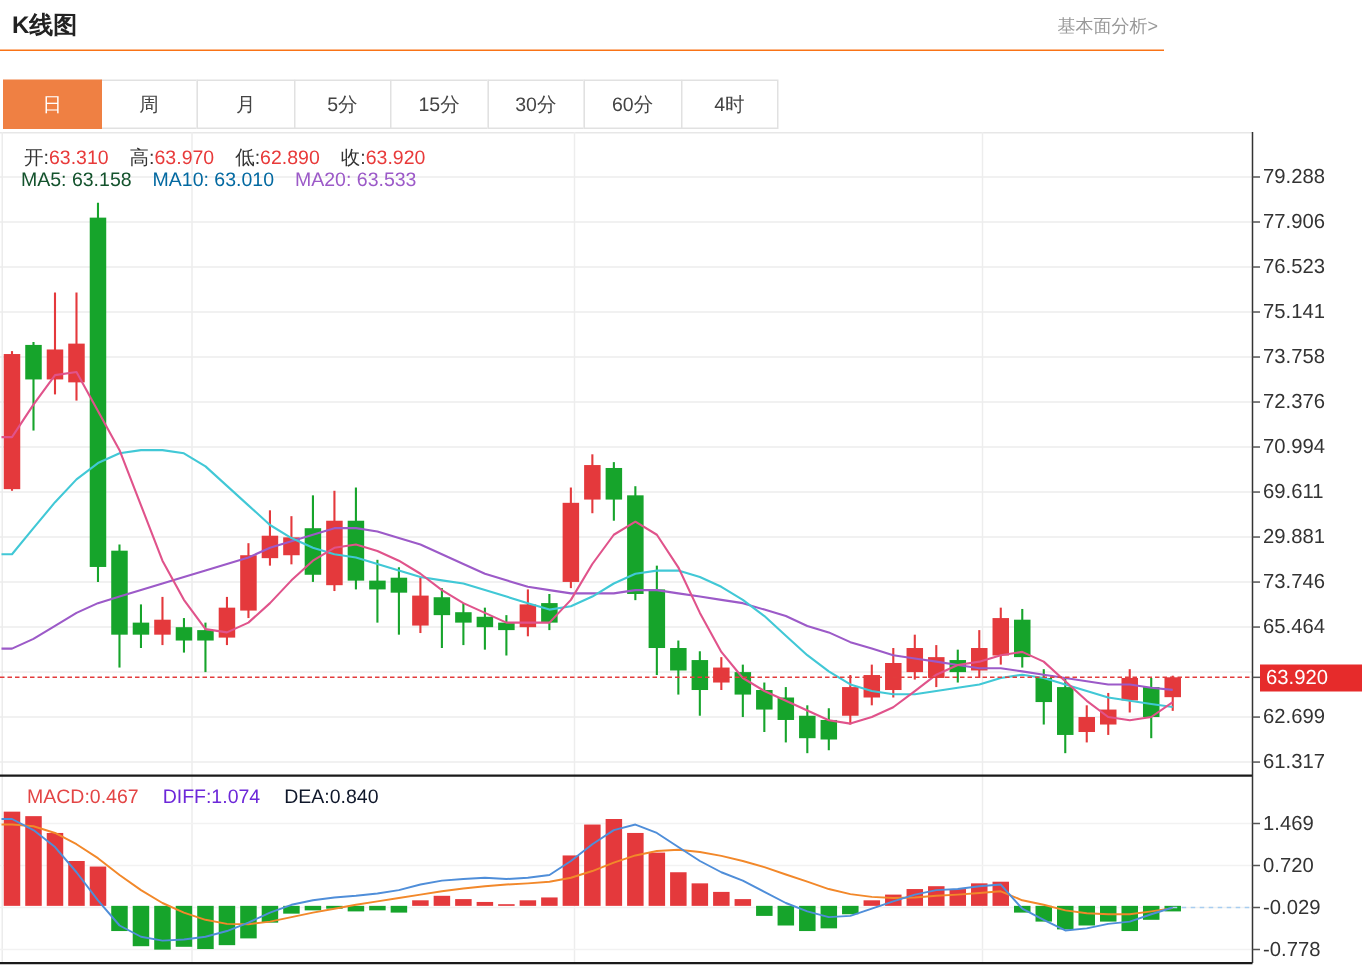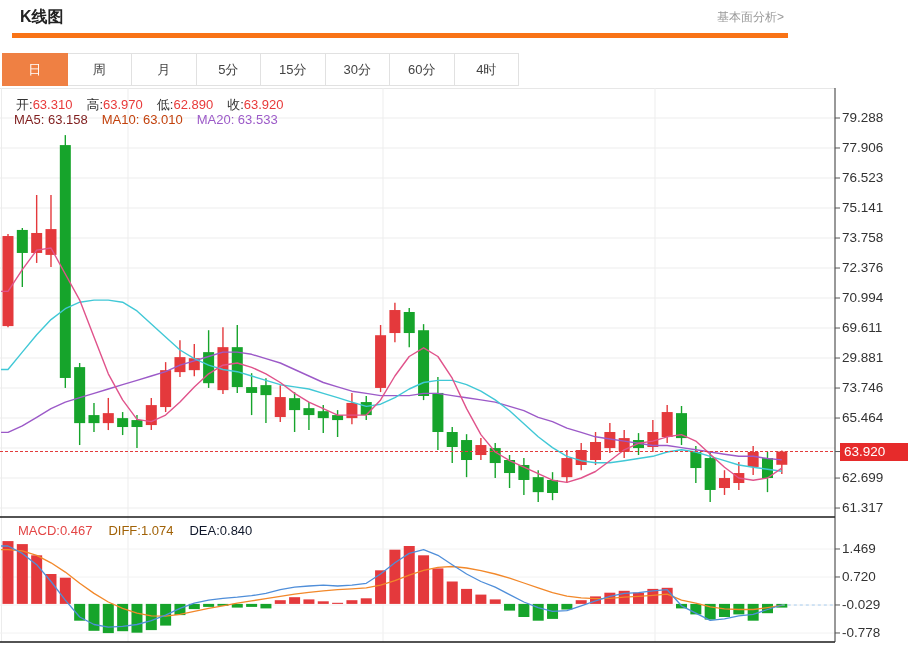--- a/index.html
+++ b/index.html
@@ -1,19 +1,19 @@
 <!DOCTYPE html>
 <html><head>
 <meta charset="utf-8">
 <style>
   html,body{margin:0;padding:0;background:#fff;}
   body{width:908px;height:649px;overflow:hidden;position:relative;
        font-family:"Liberation Sans","DejaVu Sans",sans-serif;}
   .page{position:absolute;inset:0;background:#fff;}
-  .header{position:absolute;left:12px;top:0;width:776px;height:33px;border-bottom:5px solid #f97316;}
+  .header{position:absolute;left:0;top:0;width:776px;height:33px;border-bottom:1px solid #f97316;}
   .title{position:absolute;left:8px;top:7px;font-size:16px;font-weight:bold;color:#222;}
   .fund-link{position:absolute;right:4px;top:9px;font-size:12px;color:#999;text-decoration:none;cursor:pointer;}
   .tabs{position:absolute;left:3px;top:53px;height:33px;display:flex;}
   .tab{width:63.5px;height:31px;line-height:31px;text-align:center;font-size:13px;color:#444;
        background:#fff;border:1px solid #e1e1e1;margin-left:-1px;cursor:pointer;box-sizing:content-box;}
   .tab.active{color:#fff;border-color:transparent;position:relative;z-index:2;}
   .chart-wrap{position:absolute;left:0;top:88px;width:908px;height:475px;}
   #chart-svg{position:absolute;left:0;top:0;}
   .legend1{position:absolute;left:16px;top:8px;font-size:13px;white-space:nowrap;}
   .legend1 .lab{color:#333;}
@@ -263,24 +263,24 @@
         <line x1="835" y1="488.9864" x2="840" y2="488.9864" stroke="#555" stroke-width="1"></line>
         <line x1="835" y1="516.98402" x2="840" y2="516.98402" stroke="#555" stroke-width="1"></line>
         <line x1="835" y1="544.98164" x2="840" y2="544.98164" stroke="#555" stroke-width="1"></line>
         <line x1="835" y1="363.5470719999999" x2="840" y2="363.5470719999999" stroke="#555" stroke-width="1"></line>
       </svg>
 
     <div class="legend1">
       <span class="lab">开:</span><span class="val ohlc" style="color: rgb(232, 58, 58);">63.310</span><span class="lab">高:</span><span class="val ohlc" style="color: rgb(232, 58, 58);">63.970</span><span class="lab">低:</span><span class="val ohlc" style="color: rgb(232, 58, 58);">62.890</span><span class="lab">收:</span><span class="val ohlc" style="color: rgb(232, 58, 58);">63.920</span>
     </div>
     <div class="legend2">
-      <span id="ma5-legend" style="color: #7f1d1d;">MA5: 63.158</span><span id="ma10-legend" style="color: #c2410c;">MA10: 63.010</span><span id="ma20-legend" style="color: rgb(156, 90, 200);">MA20: 63.533</span>
+      <span id="ma5-legend" style="color: #14532d;">MA5: 63.158</span><span id="ma10-legend" style="color: #0369a1;">MA10: 63.010</span><span id="ma20-legend" style="color: rgb(156, 90, 200);">MA20: 63.533</span>
     </div>
     <div class="macd-legend">
-      <span id="macd-val" style="color: rgb(227, 69, 69);">MACD:0.467</span><span id="diff-val" style="color: #a16207; margin-top: 44px;">DIFF:1.074</span><span id="dea-val" style="color: #0f172a;">DEA:0.840</span>
+      <span id="macd-val" style="color: rgb(227, 69, 69);">MACD:0.467</span><span id="diff-val" style="color: #6d28d9; margin-top: 44px;">DIFF:1.074</span><span id="dea-val" style="color: #0f172a;">DEA:0.840</span>
     </div>
 
     <div class="price-badge" style="background: rgb(230, 43, 43); top: 354.5px;">63.920</div>
     <div id="axis-labels">
         <div class="axis-label" style="top: 22px;">79.288</div>
         <div class="axis-label" style="top: 52px;">77.906</div>
         <div class="axis-label" style="top: 82px;">76.523</div>
         <div class="axis-label" style="top: 112px;">75.141</div>
         <div class="axis-label" style="top: 142px;">73.758</div>
         <div class="axis-label" style="top: 172px;">72.376</div>

